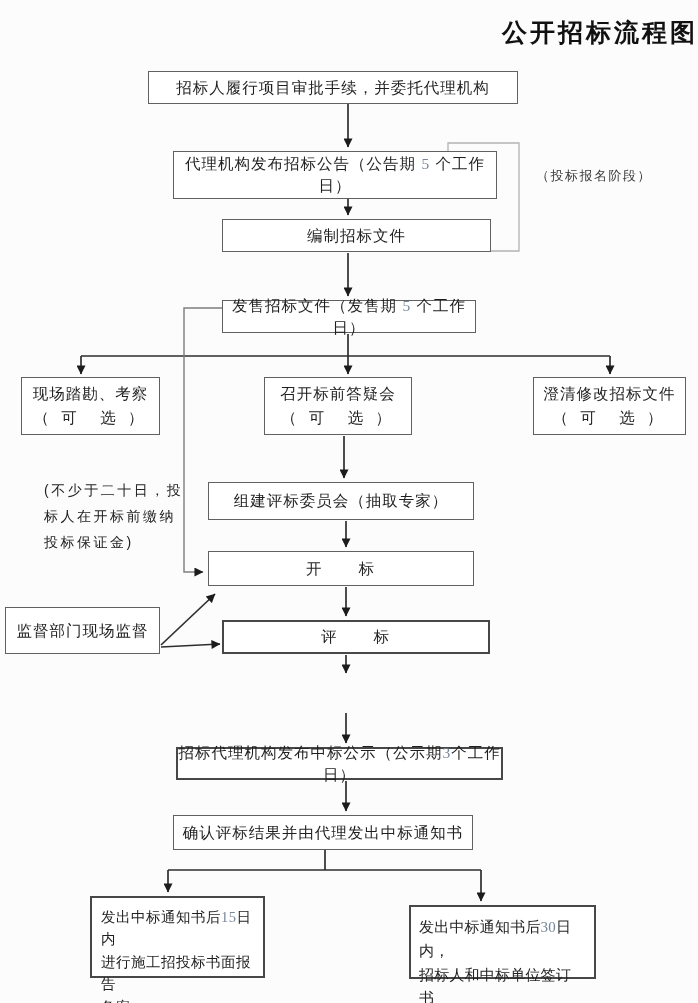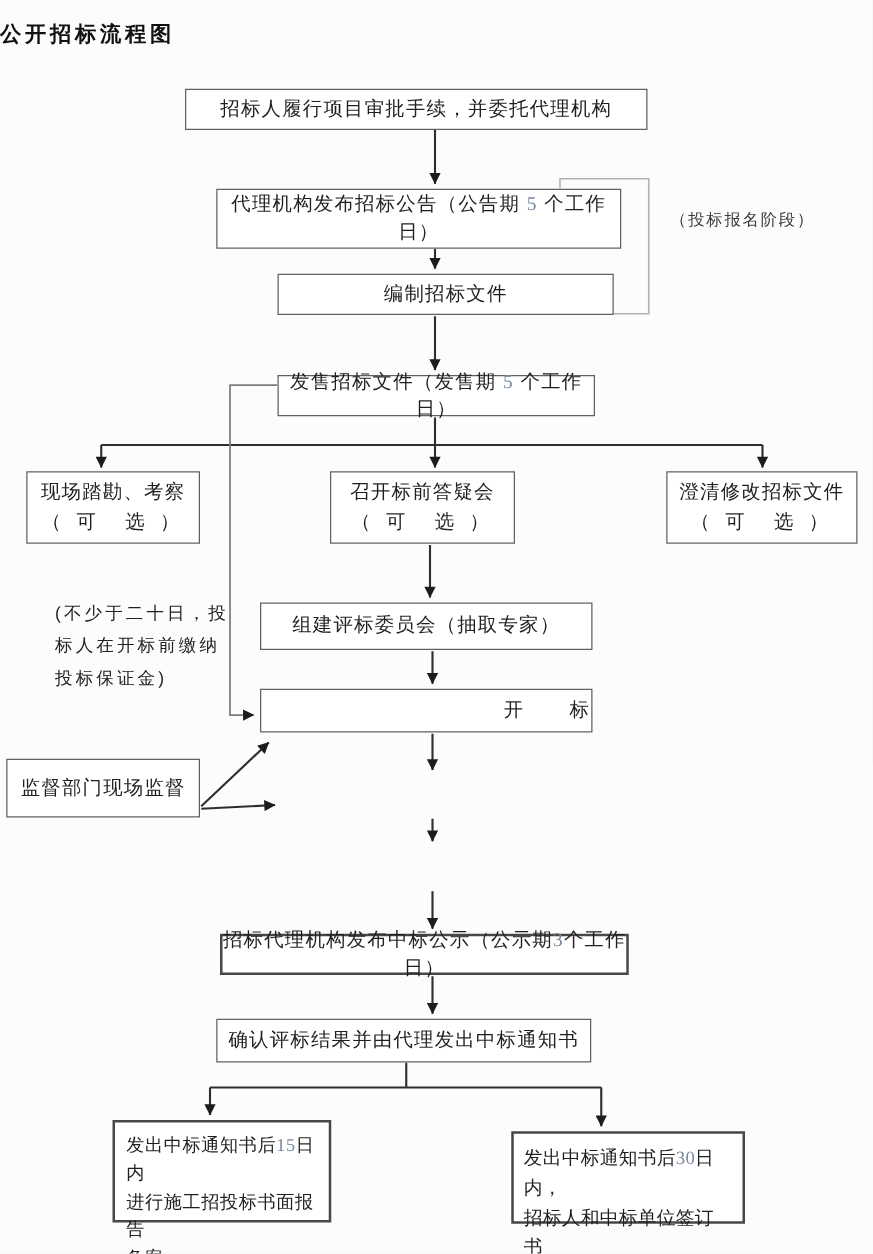--- a/index.html
+++ b/index.html
@@ -15,38 +15,38 @@
     background:#ffffff;border:1.5px solid #616161;
     display:flex;flex-direction:column;align-items:center;justify-content:center;
     font-size:15.5px;line-height:1.4;letter-spacing:1px;text-align:center;
   }
   .node.thick{border:2px solid #474747;}
   .node .sub{letter-spacing:4px;margin-top:2px;}
   .preline{white-space:pre-line;}
   .leftalign{align-items:flex-start;text-align:left;}
   .title{
     position:absolute;left:0;right:0;top:16px;z-index:2;
-    text-align:left;font-size:17px;font-weight:bold;letter-spacing:3px;color:#111;
+    text-align:right;font-size:25px;font-weight:bold;letter-spacing:3px;color:#111;
   }
   .note{position:absolute;z-index:2;color:#3a3a3a;}
   .note-reg{left:536px;top:167px;font-size:13px;letter-spacing:1.5px;}
   .note-deposit{
     left:44px;top:478px;font-size:14px;line-height:1.85;letter-spacing:2.5px;
     white-space:pre-line;color:#222;
   }
   
   .n-approval {left:148px;top:71px; width:370px;height:33px;}
   .n-announce {left:173px;top:151px;width:324px;height:48px;}
   .n-prepare  {left:222px;top:219px;width:269px;height:33px;}
   .n-sell     {left:222px;top:300px;width:254px;height:33px;}
   .n-site     {left:21px; top:377px;width:139px;height:58px;}
   .n-qa       {left:264px;top:377px;width:148px;height:58px;}
   .n-clarify  {left:533px;top:377px;width:153px;height:58px;}
   .n-committee{left:208px;top:482px;width:266px;height:38px;}
-  .n-openbid  {left:208px;top:551px;width:266px;height:35px;letter-spacing:2px;align-items:flex-end;}
+  .n-openbid  {left:208px;top:551px;width:266px;height:35px;letter-spacing:2px;}
   .n-evaluate {left:222px;top:620px;width:268px;height:34px;letter-spacing:2px;}
   .n-supervise{left:5px;  top:607px;width:155px;height:47px;}
   .n-recommend{left:223px;top:677px;width:257px;height:35px;justify-content:center;align-items:flex-start;text-align:left;padding-left:11px;}
   .n-publicity{left:176px;top:747px;width:327px;height:33px;}
   .n-confirm  {left:173px;top:815px;width:300px;height:35px;}
   .n-report   {left:90px; top:896px;width:175px;height:82px;justify-content:flex-start;padding:8px 9px;font-size:14.5px;line-height:1.55;letter-spacing:0.5px;}
   .n-contract {left:409px;top:905px;width:187px;height:74px;justify-content:flex-start;padding:8px 8px;font-size:15px;line-height:1.55;letter-spacing:0.2px;}
   .n-contract .row{display:block;text-align:left;}
   .num{color:#76879b;font-family:"Liberation Serif",serif;}
   .faded{opacity:0.28;}
@@ -131,20 +131,23 @@
   </div>
 
   <div class="node n-openbid">
     <span>开　　标</span>
   </div>
 
   <div class="node n-supervise">
     <span>监督部门现场监督</span>
   </div>
 
+  <div class="node n-evaluate thick">
+    <span>评　　标</span>
+  </div>
 
 
   <div class="node n-publicity thick">
     <span>招标代理机构发布中标公示（公示期<span class="num">3</span>个工作日）</span>
   </div>
 
   <div class="node n-confirm">
     <span>确认评标结果并由代理发出中标通知书</span>
   </div>
 

